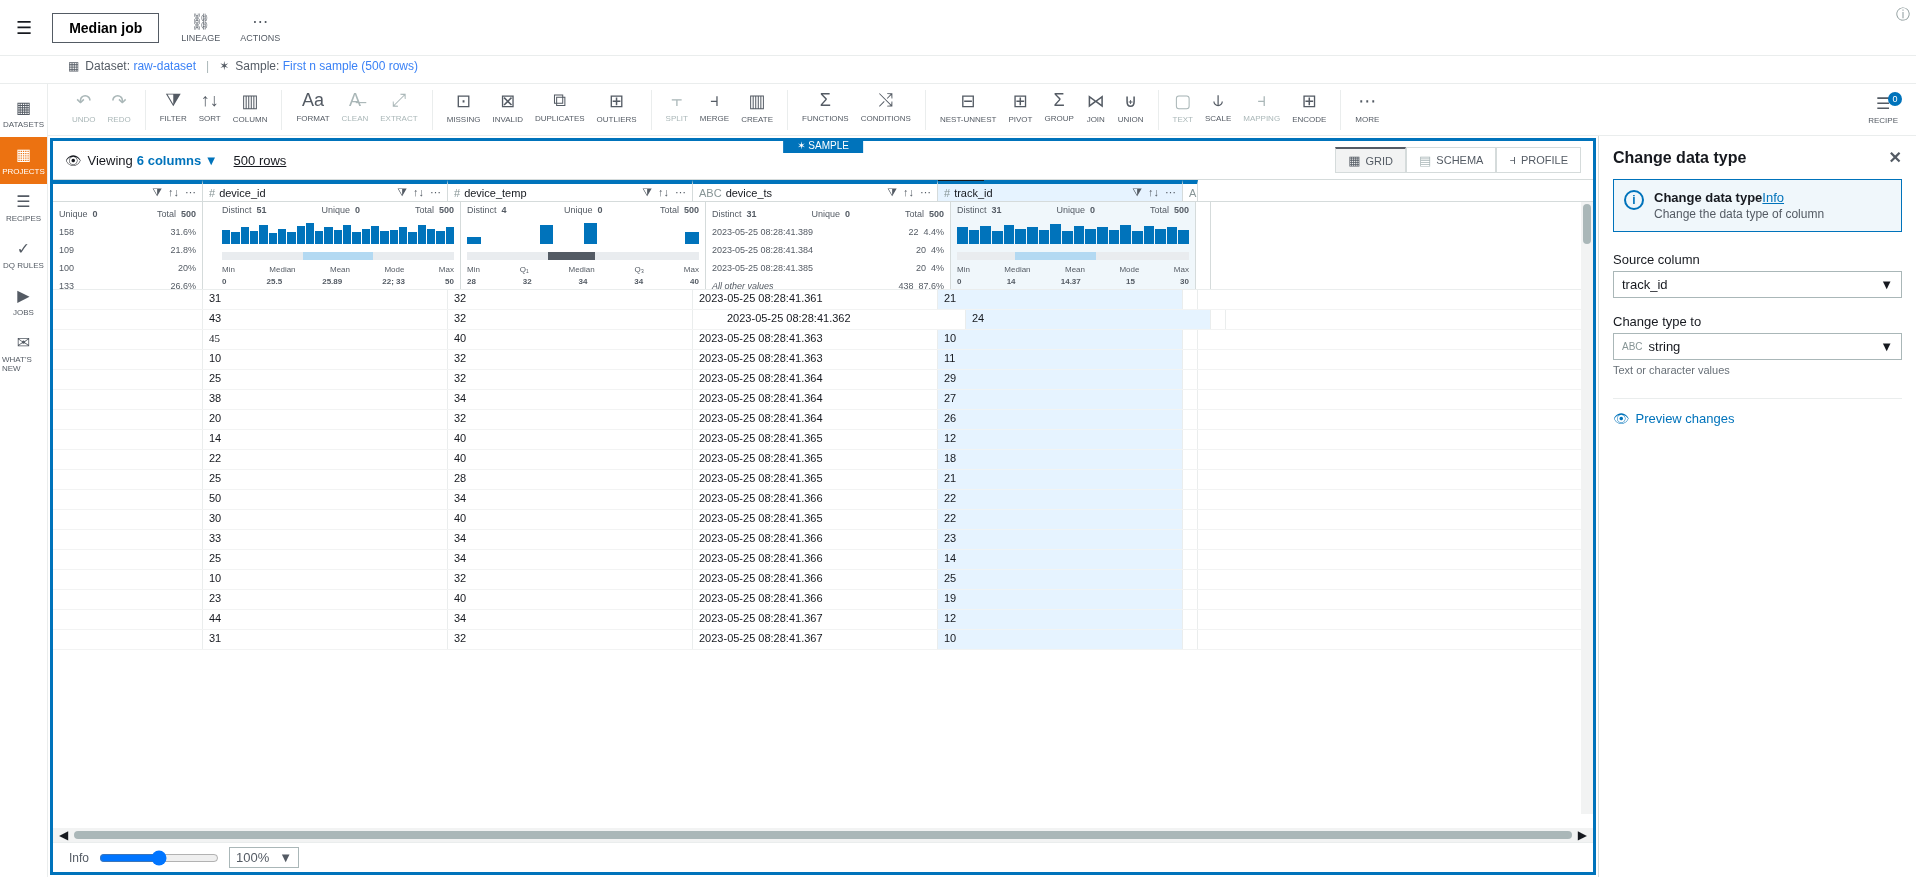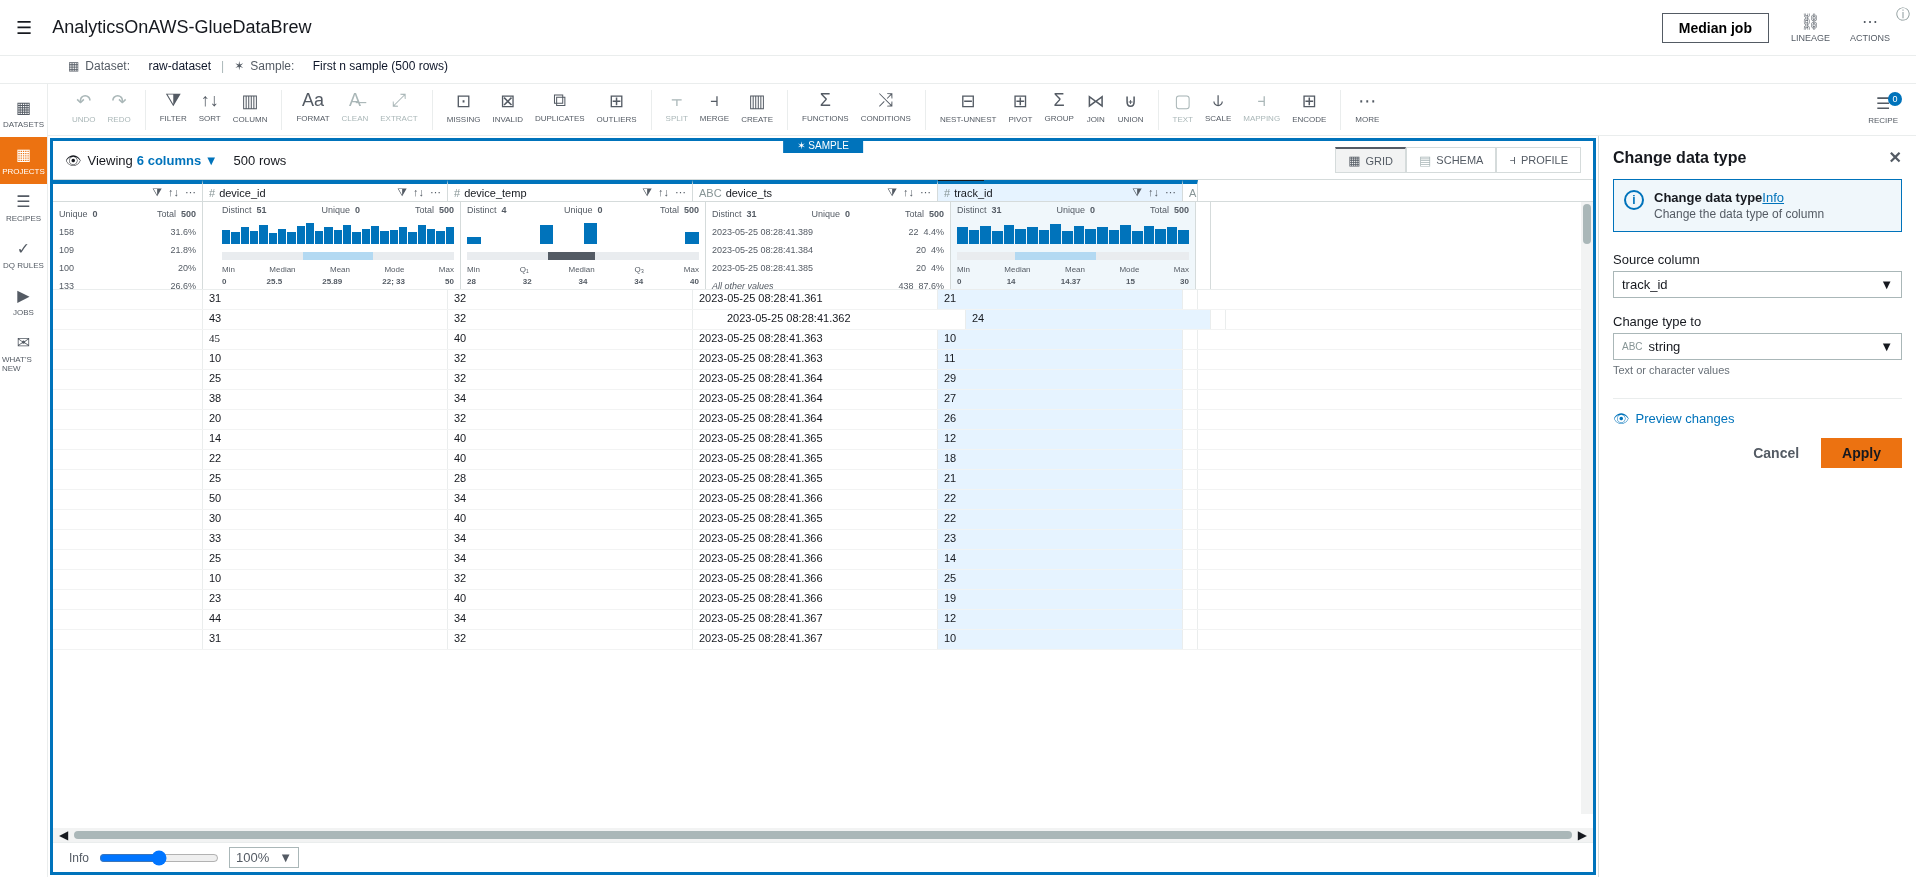--- a/index.html
+++ b/index.html
@@ -5,21 +5,21 @@
 * { margin: 0; padding: 0; box-sizing: border-box; font-family: "Amazon Ember", "Helvetica Neue", Arial, sans-serif; }
 body { background: #fff; font-size: 12px; color: #16191f; overflow: hidden; }
 .app { display: flex; flex-direction: column; height: 877px; width: 1916px; position: relative; }
 .top-header { display: flex; align-items: center; padding: 8px 16px; border-bottom: 1px solid #eaeded; height: 56px; }
 .hamburger { font-size: 18px; margin-right: 20px; cursor: pointer; }
 .project-title { font-size: 18px; font-weight: 400; flex: 1; }
 .create-job { border: 1px solid #545b64; background: #fff; padding: 6px 16px; font-size: 14px; font-weight: 700; margin-right: 12px; }
 .header-icon-btn { display: flex; flex-direction: column; align-items: center; padding: 0 10px; font-size: 9px; color: #545b64; }
 .header-icon-btn .ic { font-size: 16px; margin-bottom: 2px; }
 .breadcrumb-row { display: flex; align-items: center; padding: 0 16px 8px 68px; font-size: 12px; color: #545b64; border-bottom: 1px solid #eaeded; height: 28px; }
-.breadcrumb-row a { color: #0f172a; text-decoration: none; margin-left: 15px; }
+.breadcrumb-row a { color: #3b82f6; text-decoration: none; }
 .breadcrumb-row .sep { margin: 0 10px; color: #aab7b8; }
 .info-circle { position: absolute; top: 6px; right: 6px; font-size: 14px; color: #879596; }
 .main-wrap { display: flex; flex: 1; overflow: hidden; }
 .left-nav { width: 48px; background: #fff; border-right: 1px solid #eaeded; display: flex; flex-direction: column; padding-top: 6px; }
 .left-nav-item { display: flex; flex-direction: column; align-items: center; padding: 8px 2px; font-size: 8px; color: #545b64; cursor: pointer; }
 .left-nav-item.active { background: #ec7211; color: #fff; }
 .left-nav-item .ic { font-size: 16px; margin-bottom: 3px; }
 .content-area { flex: 1; display: flex; flex-direction: column; }
 .toolbar { display: flex; align-items: center; padding: 6px 10px; border-bottom: 1px solid #eaeded; height: 52px; }
 .tb-group { display: flex; align-items: flex-start; border-right: 1px solid #eaeded; padding: 0 8px; height: 40px; }
@@ -85,21 +85,20 @@
 .vscroll .thumb { width:8px; margin:2px; background:#aab7b8; border-radius:4px; height:40px;}
 .eye-ic { margin-right:6px; }
 </style>
 </head>
 <body>
 
 <div class="app">
   <span class="info-circle">ⓘ</span>
   <div class="top-header">
     <span class="hamburger">☰</span>
-    <span class="project-title">AnalyticsOnAWS-GlueDataBrew</span>
     <button class="create-job">Median job</button>
     <div class="header-icon-btn">
         <span class="ic">⛓</span>
         <span>LINEAGE</span>
       </div>
     <div class="header-icon-btn">
         <span class="ic">⋯</span>
         <span>ACTIONS</span>
       </div>
   </div>
@@ -277,21 +276,21 @@
         </div>
       </div>
 
       <div class="work">
         <div class="grid-zone">
           <div class="sample-tab"><span>✶ </span><span>SAMPLE</span></div>
           <div class="view-bar">
             <span class="eye-ic">👁</span>
             <span>Viewing</span>
             <span class="link"><span>6 columns</span> ▼</span>
-            <span style="margin-left:12px;">500 rows</span>
+            <span style="margin-left:12px;text-decoration:underline;">500 rows</span>
             <div class="view-switch">
               <div class="view-tab active">
                   <span class="ic">▦</span>
                   <span>GRID</span>
                 </div>
               <div class="view-tab">
                   <span class="ic" style="color:#aab7b8;">▤</span>
                   <span>SCHEMA</span>
                 </div>
               <div class="view-tab">
@@ -730,21 +729,17 @@
           <div class="select">
             <span style="color:#879596;font-size:10px;margin-right:6px;">ABC</span>
             <span>string</span>
               <span class="caret">▼</span>
           </div>
           <div class="help-text">Text or character values</div>
           <div class="preview-link">
             <span class="ic">👁</span>
               <span>Preview changes</span>
           </div>
-          <div class="action-row">
-            <button class="btn-cancel">Cancel</button>
-            <button class="btn-apply">Apply</button>
-          </div>
         </div>
       </div>
     </div>
   </div>
 </div>
 
 </body></html>

